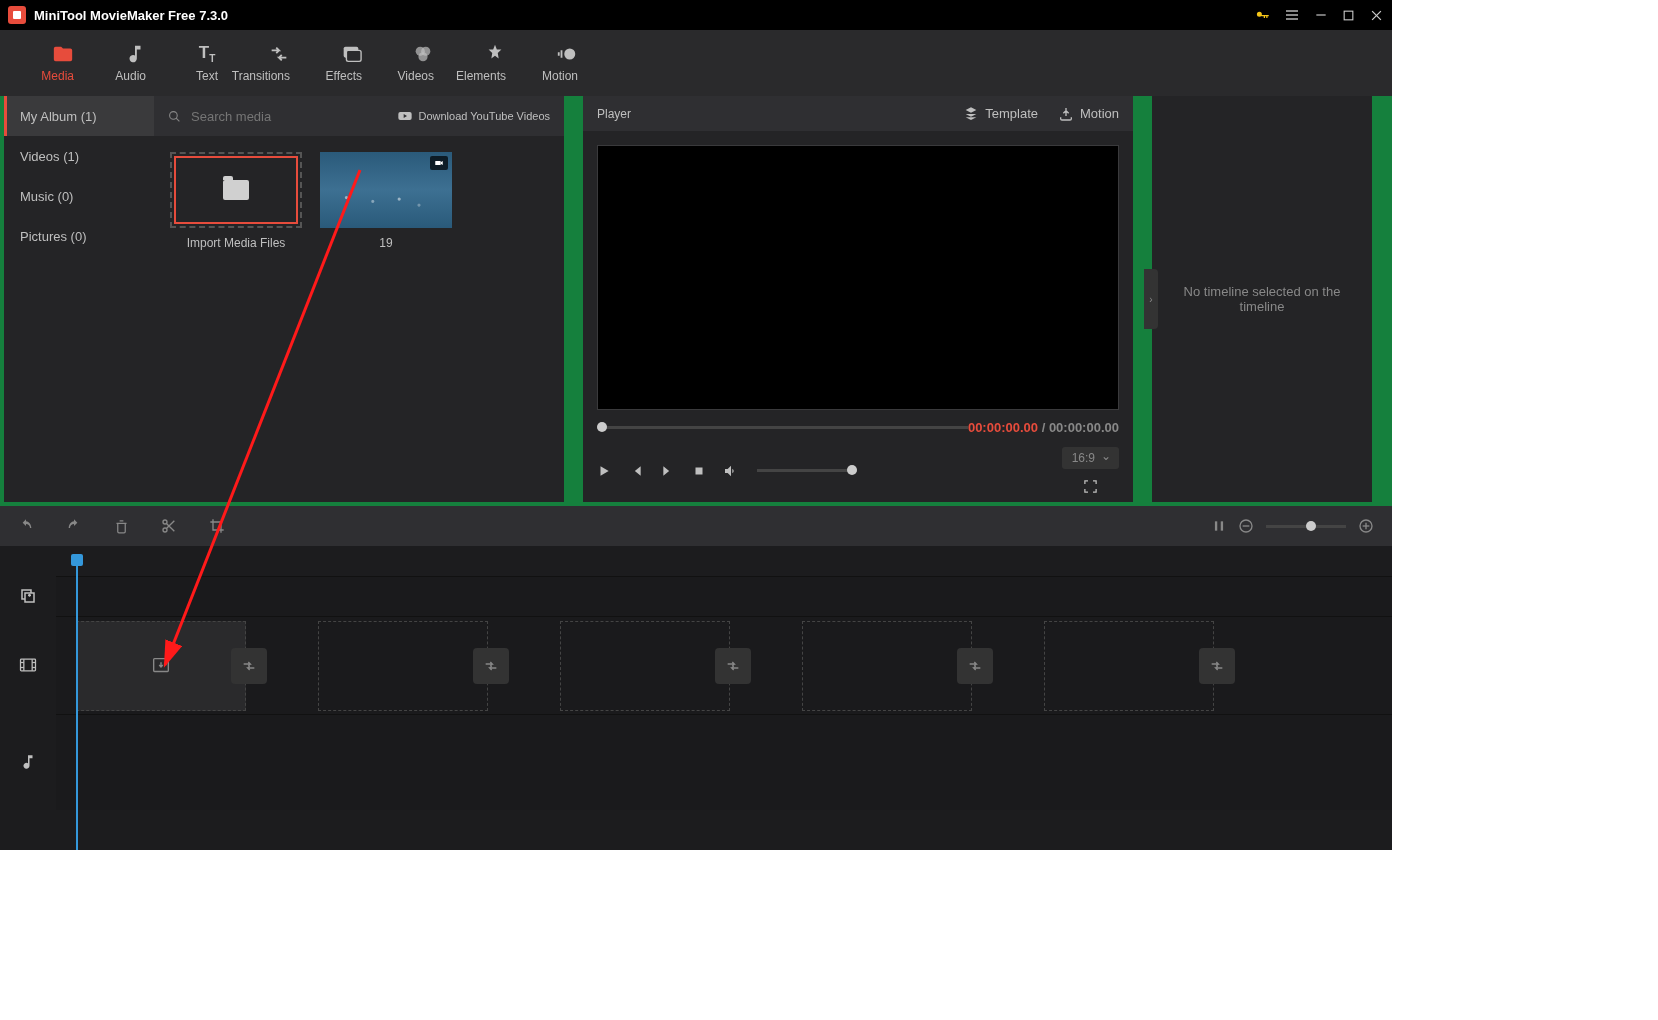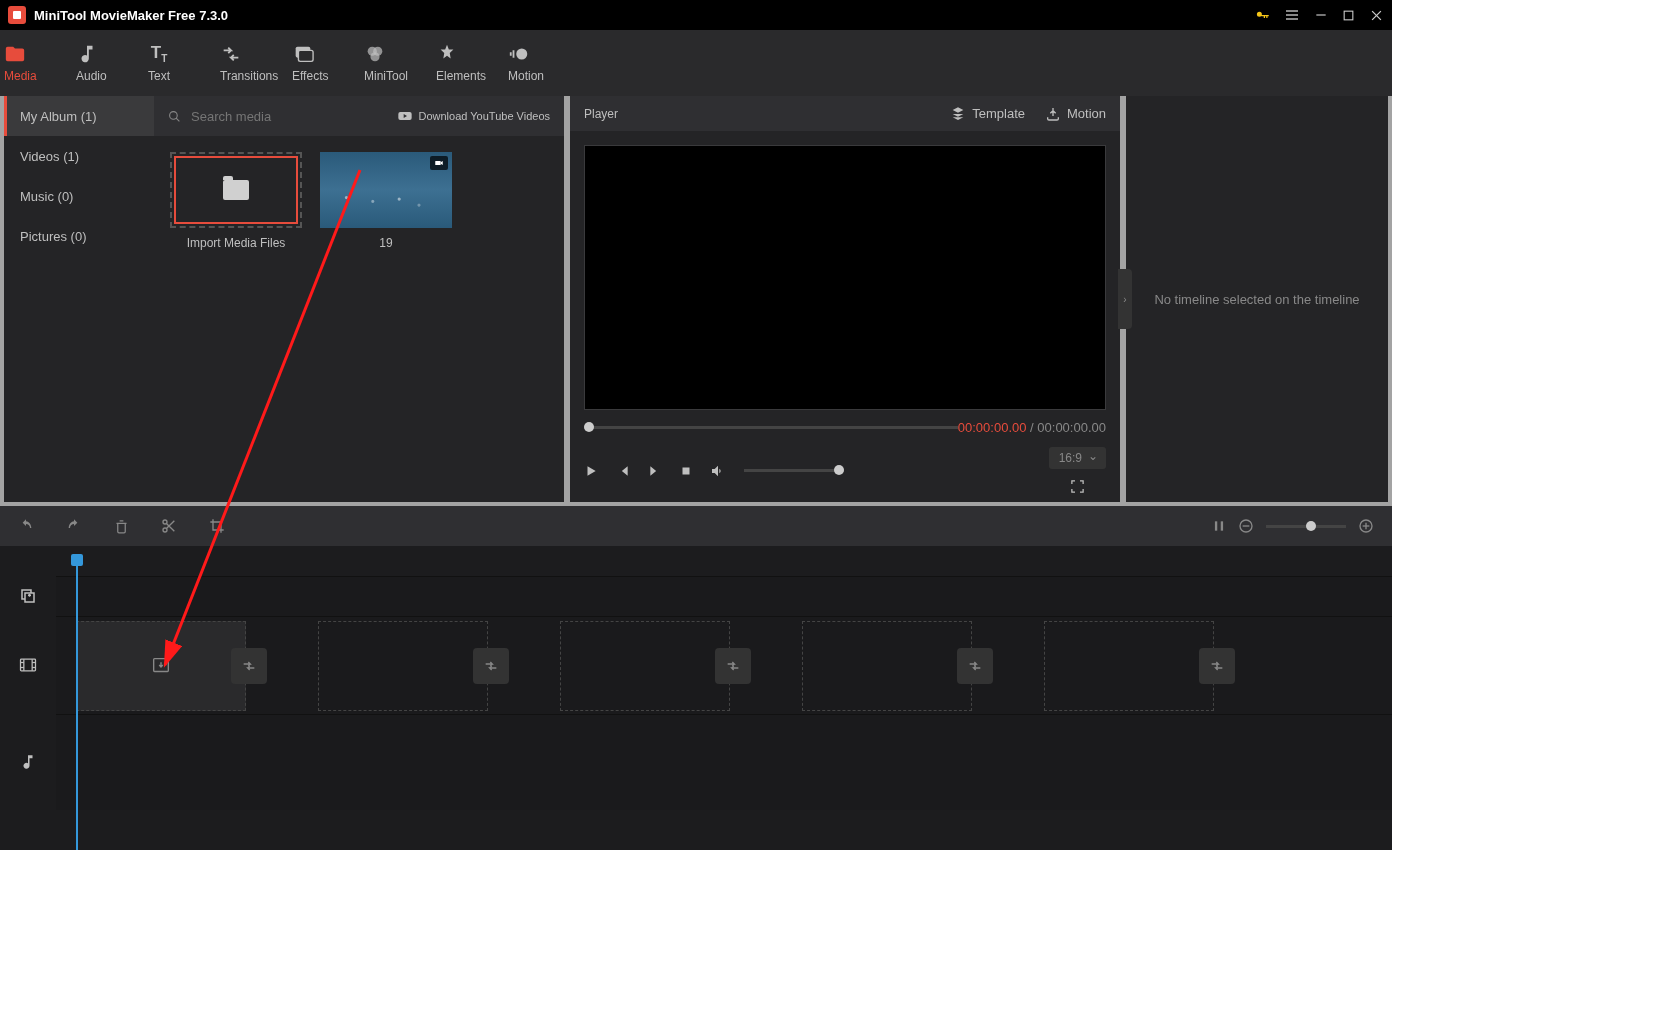--- a/index.html
+++ b/index.html
@@ -1,35 +1,35 @@
 <!DOCTYPE html>
 <html><head>
 <meta charset="utf-8">
 <style>
 * { margin: 0; padding: 0; box-sizing: border-box; font-family: -apple-system, BlinkMacSystemFont, "Segoe UI", sans-serif; }
 body { background: #fff; overflow: hidden; }
-.app-window { width: 1392px; height: 850px; background: #a3a3a3; display: flex; flex-direction: column; position: relative; }
+.app-window { width: 1392px; height: 850px; background: #15803d; display: flex; flex-direction: column; position: relative; }
 
 
 .title-bar { height: 30px; background: #000; display: flex; align-items: center; padding: 0 8px; color: #fff; }
 .title-logo { width: 18px; height: 18px; background: #e74c3c; border-radius: 3px; margin-right: 8px; display: flex; align-items: center; justify-content: center; font-size: 10px; }
 .title-text { font-size: 13px; font-weight: 600; flex: 1; }
 .title-controls { display: flex; align-items: center; gap: 14px; }
 .title-controls span { color: #ccc; font-size: 14px; cursor: pointer; }
 .key-icon { color: #f5c518; font-size: 13px; }
 
 
 .main-toolbar { height: 66px; background: #2a2a2c; display: flex; align-items: center; padding: 0 4px; gap: 2px; }
-.tool-item { width: 70px; height: 60px; display: flex; flex-direction: column; align-items: flex-start; justify-content: center; gap: 4px; cursor: pointer; color: #bfbfbf; font-size: 12px; }
+.tool-item { width: 70px; height: 60px; display: flex; flex-direction: column; align-items: flex-end; justify-content: center; gap: 4px; cursor: pointer; color: #bfbfbf; font-size: 12px; }
 .tool-item.active { color: #e74c3c; }
 .tool-item svg, .tool-icon-wrapper { width: 22px; height: 22px; display: flex; align-items: center; justify-content: center; }
 .tool-text-icon { font-size: 17px; font-weight: 600; }
 
 
-.content-area { height: 410px; display: flex; gap: 6px; padding: 0 4px 4px 4px; }
+.content-area { height: 410px; display: flex; gap: 19px; padding: 0 20px 4px 4px; }
 .media-panel { width: 560px; display: flex; }
 .media-sidebar { width: 150px; background: #242426; }
 .media-tab { height: 40px; padding: 0 16px; display: flex; align-items: center; color: #bfbfbf; font-size: 13px; cursor: pointer; }
 .media-tab.active { background: #3a3a3c; border-left: 3px solid #e74c3c; padding-left: 13px; }
 .media-main { flex: 1; background: #242426; display: flex; flex-direction: column; }
 .media-header { height: 40px; background: #2f2f32; display: flex; align-items: center; padding: 0 14px; gap: 10px; }
 .search-icon { color: #888; font-size: 13px; }
 .search-input { background: transparent; border: none; outline: none; color: #bfbfbf; font-size: 13px; flex: 1; }
 .yt-link { color: #bfbfbf; font-size: 11px; cursor: pointer; display: flex; align-items: center; gap: 6px; }
 .media-grid { padding: 16px; display: flex; gap: 18px; }
@@ -49,21 +49,21 @@
 
 
 .player-panel { width: 550px; background: #242426; display: flex; flex-direction: column; }
 .player-header { height: 40px; background: #2f2f32; display: flex; align-items: center; padding: 0 14px; }
 .player-title { color: #bfbfbf; font-size: 12px; flex: 1; }
 .player-btn { display: flex; align-items: center; gap: 6px; color: #bfbfbf; font-size: 13px; cursor: pointer; margin-left: 20px; }
 .player-viewport { margin: 14px 14px 6px 14px; height: 300px; background: #000; border: 1px solid #3a3a3c; }
 .player-progress { margin: 4px 14px; display: flex; align-items: center; }
 .progress-track { flex: 1; height: 3px; background: #444; position: relative; }
 .progress-thumb { position: absolute; left: 0; top: -4px; width: 10px; height: 10px; border-radius: 50%; background: #ccc; }
-.timecode { font-size: 13px; }
+.timecode { font-size: 13px; font-weight: bold; }
 .tc-current { color: #e74c3c; }
 .tc-total { color: #888; }
 .player-controls { margin: 8px 14px; display: flex; align-items: center; gap: 18px; }
 .pctrl { color: #bfbfbf; cursor: pointer; font-size: 14px; display: flex; align-items: center; }
 .vol-slider { width: 100px; height: 3px; background: #444; position: relative; }
 .vol-thumb { position: absolute; right: 0; top: -4px; width: 10px; height: 10px; border-radius: 50%; background: #ccc; }
 .player-right-controls { margin-left: auto; display: flex; align-items: center; gap: 10px; flex-direction: column; }
 .aspect-select { background: #333; color: #888; padding: 4px 24px 4px 10px; font-size: 12px; border-radius: 3px; position: relative; }
 .aspect-select::after { content: '⌄'; position: absolute; right: 8px; top: 2px; }
 .fullscreen-btn { color: #bfbfbf; cursor: pointer; }
@@ -185,21 +185,21 @@
       <span>Effects</span>
     </div>
     <div class="tool-item">
       <div class="tool-icon-wrapper">
         <svg width="20" height="20" viewBox="0 0 24 24" fill="#bfbfbf">
             <circle cx="9" cy="9" r="5" opacity="0.7"></circle>
             <circle cx="15" cy="9" r="5" opacity="0.7"></circle>
             <circle cx="12" cy="15" r="5" opacity="0.7"></circle>
           </svg>
       </div>
-      <span>MiniTool</span>
+      <span>Videos</span>
     </div>
     <div class="tool-item">
       <div class="tool-icon-wrapper">
         <svg width="20" height="20" viewBox="0 0 24 24" fill="#bfbfbf">
             <path d="M12 2l2 5h5l-4 4 1 6-4-3-4 3 1-6-4-4h5z"></path>
           </svg>
       </div>
       <span>Elements</span>
     </div>
     <div class="tool-item">

